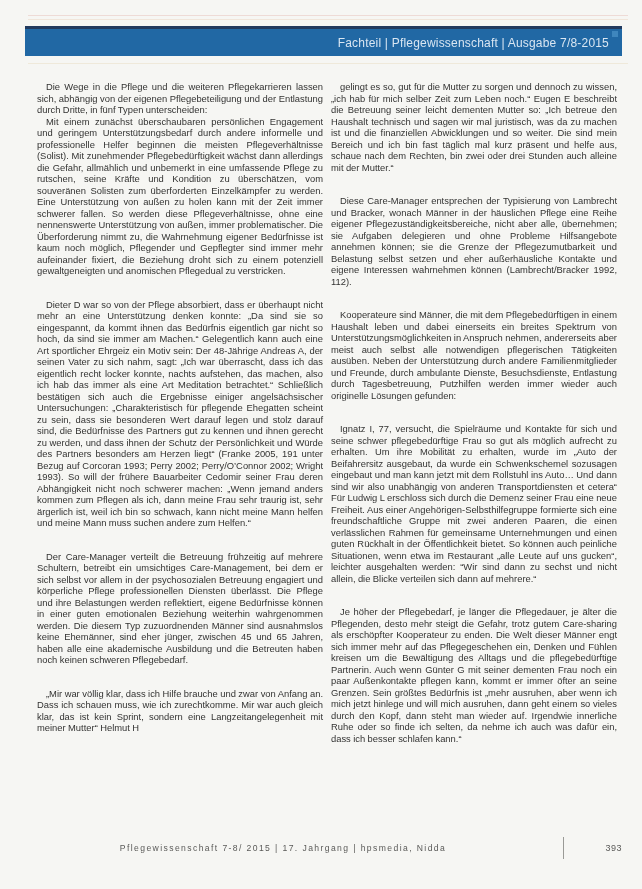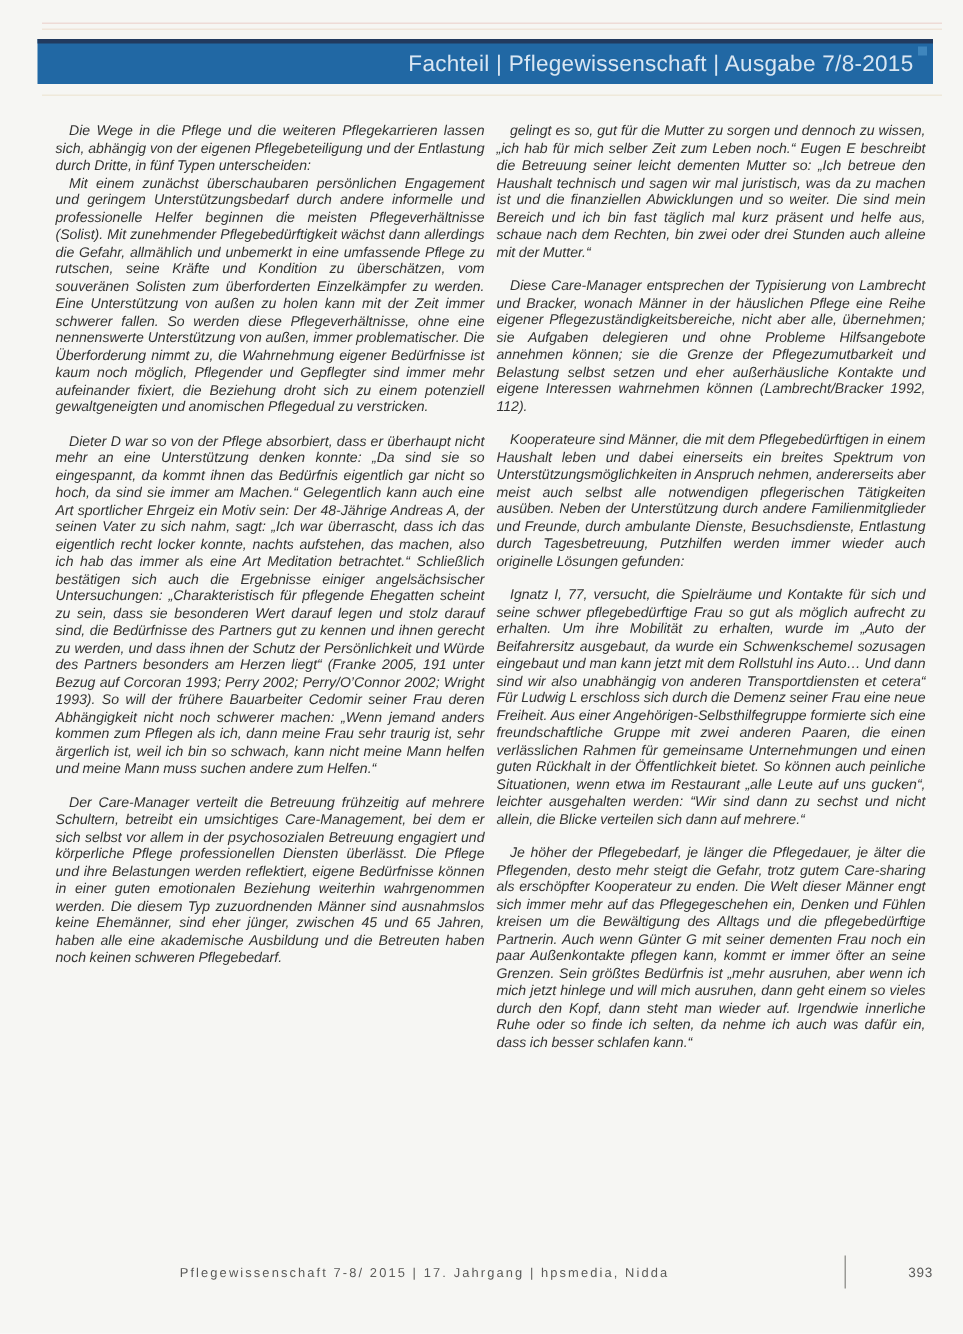--- a/index.html
+++ b/index.html
@@ -23,45 +23,44 @@
     display:flex; align-items:center; justify-content:flex-end;
     box-sizing:border-box;
     padding-right:13px;
   }
   .header-bar .notch {
     position:absolute; right:4px; top:2px; width:6px; height:6px;
     background:#3f86bd;
   }
   .header-text {
     color:#d9e6f2;
-    font-size:15px;
+    font-size:12px;
     letter-spacing:0.2px;
   }
 
   .content {
     position:absolute;
     left:37px; top:81px; right:25px; bottom:56px;
     display:flex;
     gap:8px;
   }
   .column {
     flex:1 1 0;
     min-width:0;
-    font-style:italic;
   }
   .column p {
     margin:0;
     font-size:9.4px;
     line-height:11.5px;
     color:#333332;
     text-align:justify;
     text-indent:9px;
     word-spacing:-0.2px;
   }
-  .column p.gap { margin-top:11px; }
+  .column p.gap { margin-top:22px; }
 
   .footer {
     position:absolute;
     left:37px; right:20px; top:836px; height:24px;
     display:flex; align-items:center;
   }
   .footer-journal {
     flex:1 1 auto;
     text-align:center;
     padding-right:34px;
@@ -95,20 +94,21 @@
   </div>
 
   <div class="scan-line-3"></div>
 
   <div class="content">
     <div class="column">
       <p>Die Wege in die Pflege und die weiteren Pflegekarrieren lassen sich, abhängig von der eigenen Pflegebeteiligung und der Entlastung durch Dritte, in fünf Typen unterscheiden:</p>
       <p>Mit einem zunächst überschaubaren persönlichen Engagement und geringem Unterstützungsbedarf durch andere informelle und professionelle Helfer beginnen die meisten Pflegeverhältnisse (Solist). Mit zunehmender Pflegebedürftigkeit wächst dann allerdings die Gefahr, allmählich und unbemerkt in eine umfassende Pflege zu rutschen, seine Kräfte und Kondition zu überschätzen, vom souveränen Solisten zum überforderten Einzelkämpfer zu werden. Eine Unterstützung von außen zu holen kann mit der Zeit immer schwerer fallen. So werden diese Pflegeverhältnisse, ohne eine nennenswerte Unterstützung von außen, immer problematischer. Die Überforderung nimmt zu, die Wahrnehmung eigener Bedürfnisse ist kaum noch möglich, Pflegender und Gepflegter sind immer mehr aufeinander fixiert, die Beziehung droht sich zu einem potenziell gewaltgeneigten und anomischen Pflegedual zu verstricken.</p>
       <p class="gap">Dieter D war so von der Pflege absorbiert, dass er überhaupt nicht mehr an eine Unterstützung denken konnte: „Da sind sie so eingespannt, da kommt ihnen das Bedürfnis eigentlich gar nicht so hoch, da sind sie immer am Machen.“ Gelegentlich kann auch eine Art sportlicher Ehrgeiz ein Motiv sein: Der 48-Jährige Andreas A, der seinen Vater zu sich nahm, sagt: „Ich war überrascht, dass ich das eigentlich recht locker konnte, nachts aufstehen, das machen, also ich hab das immer als eine Art Meditation betrachtet.“ Schließlich bestätigen sich auch die Ergebnisse einiger angelsächsischer Untersuchungen: „Charakteristisch für pflegende Ehegatten scheint zu sein, dass sie besonderen Wert darauf legen und stolz darauf sind, die Bedürfnisse des Partners gut zu kennen und ihnen gerecht zu werden, und dass ihnen der Schutz der Persönlichkeit und Würde des Partners besonders am Herzen liegt“ (Franke 2005, 191 unter Bezug auf Corcoran 1993; Perry 2002; Perry/O’Connor 2002; Wright 1993). So will der frühere Bauarbeiter Cedomir seiner Frau deren Abhängigkeit nicht noch schwerer machen: „Wenn jemand anders kommen zum Pflegen als ich, dann meine Frau sehr traurig ist, sehr ärgerlich ist, weil ich bin so schwach, kann nicht meine Mann helfen und meine Mann muss suchen andere zum Helfen.“</p>
       <p class="gap">Der Care-Manager verteilt die Betreuung frühzeitig auf mehrere Schultern, betreibt ein umsichtiges Care-Management, bei dem er sich selbst vor allem in der psychosozialen Betreuung engagiert und körperliche Pflege professionellen Diensten überlässt. Die Pflege und ihre Belastungen werden reflektiert, eigene Bedürfnisse können in einer guten emotionalen Beziehung weiterhin wahrgenommen werden. Die diesem Typ zuzuordnenden Männer sind ausnahmslos keine Ehemänner, sind eher jünger, zwischen 45 und 65 Jahren, haben alle eine akademische Ausbildung und die Betreuten haben noch keinen schweren Pflegebedarf.</p>
+      <p class="gap">„Mir war völlig klar, dass ich Hilfe brauche und zwar von Anfang an. Dass ich schauen muss, wie ich zurechtkomme. Mir war auch gleich klar, das ist kein Sprint, sondern eine Langzeitangelegenheit mit meiner Mutter“ Helmut H</p>
     </div>
     <div class="column">
       <p>gelingt es so, gut für die Mutter zu sorgen und dennoch zu wissen, „ich hab für mich selber Zeit zum Leben noch.“ Eugen E beschreibt die Betreuung seiner leicht dementen Mutter so: „Ich betreue den Haushalt technisch und sagen wir mal juristisch, was da zu machen ist und die finanziellen Abwicklungen und so weiter. Die sind mein Bereich und ich bin fast täglich mal kurz präsent und helfe aus, schaue nach dem Rechten, bin zwei oder drei Stunden auch alleine mit der Mutter.“</p>
       <p class="gap">Diese Care-Manager entsprechen der Typisierung von Lambrecht und Bracker, wonach Männer in der häuslichen Pflege eine Reihe eigener Pflegezuständigkeitsbereiche, nicht aber alle, übernehmen; sie Aufgaben delegieren und ohne Probleme Hilfsangebote annehmen können; sie die Grenze der Pflegezumutbarkeit und Belastung selbst setzen und eher außerhäusliche Kontakte und eigene Interessen wahrnehmen können (Lambrecht/Bracker 1992, 112).</p>
       <p class="gap">Kooperateure sind Männer, die mit dem Pflegebedürftigen in einem Haushalt leben und dabei einerseits ein breites Spektrum von Unterstützungsmöglichkeiten in Anspruch nehmen, andererseits aber meist auch selbst alle notwendigen pflegerischen Tätigkeiten ausüben. Neben der Unterstützung durch andere Familienmitglieder und Freunde, durch ambulante Dienste, Besuchsdienste, Entlastung durch Tagesbetreuung, Putzhilfen werden immer wieder auch originelle Lösungen gefunden:</p>
       <p class="gap">Ignatz I, 77, versucht, die Spielräume und Kontakte für sich und seine schwer pflegebedürftige Frau so gut als möglich aufrecht zu erhalten. Um ihre Mobilität zu erhalten, wurde im „Auto der Beifahrersitz ausgebaut, da wurde ein Schwenkschemel sozusagen eingebaut und man kann jetzt mit dem Rollstuhl ins Auto… Und dann sind wir also unabhängig von anderen Transportdiensten et cetera“ Für Ludwig L erschloss sich durch die Demenz seiner Frau eine neue Freiheit. Aus einer Angehörigen-Selbsthilfegruppe formierte sich eine freundschaftliche Gruppe mit zwei anderen Paaren, die einen verlässlichen Rahmen für gemeinsame Unternehmungen und einen guten Rückhalt in der Öffentlichkeit bietet. So können auch peinliche Situationen, wenn etwa im Restaurant „alle Leute auf uns gucken“, leichter ausgehalten werden: “Wir sind dann zu sechst und nicht allein, die Blicke verteilen sich dann auf mehrere.“</p>
       <p class="gap">Je höher der Pflegebedarf, je länger die Pflegedauer, je älter die Pflegenden, desto mehr steigt die Gefahr, trotz gutem Care-sharing als erschöpfter Kooperateur zu enden. Die Welt dieser Männer engt sich immer mehr auf das Pflegegeschehen ein, Denken und Fühlen kreisen um die Bewältigung des Alltags und die pflegebedürftige Partnerin. Auch wenn Günter G mit seiner dementen Frau noch ein paar Außenkontakte pflegen kann, kommt er immer öfter an seine Grenzen. Sein größtes Bedürfnis ist „mehr ausruhen, aber wenn ich mich jetzt hinlege und will mich ausruhen, dann geht einem so vieles durch den Kopf, dann steht man wieder auf. Irgendwie innerliche Ruhe oder so finde ich selten, da nehme ich auch was dafür ein, dass ich besser schlafen kann.“</p>
     </div>
   </div>
 

